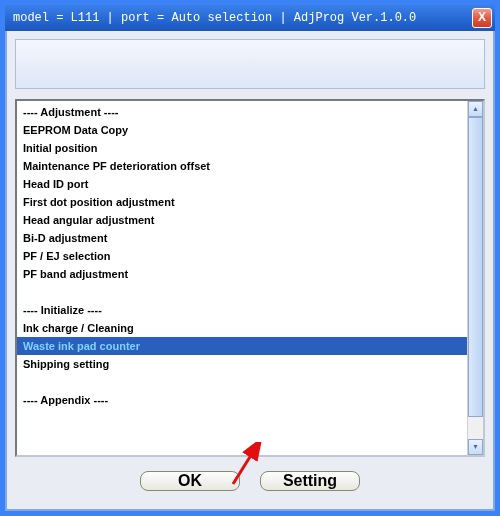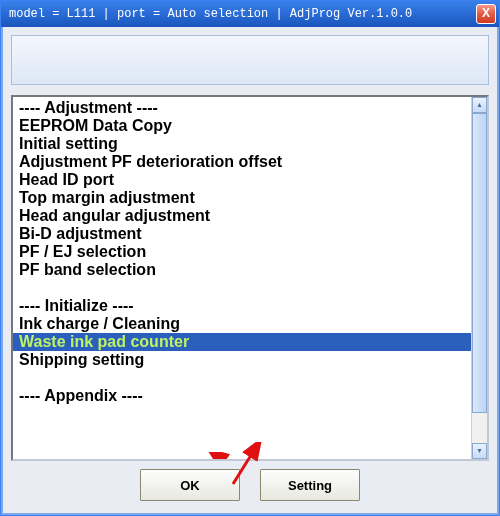--- a/index.html
+++ b/index.html
@@ -7,21 +7,21 @@
       font-family: Tahoma, sans-serif;
       font-size: 12px;
       width: 500px;
       height: 516px;
       overflow: hidden;
       background: #fff;
     }
     .window {
       width: 500px;
       height: 516px;
-      border: 1px solid #3b82f6;
+      border: 5px solid #3b82f6;
       display: flex;
       flex-direction: column;
     }
     .titlebar {
       height: 26px;
       background: linear-gradient(to bottom, #3a80e8 0%, #2a6cd8 45%, #1a56bc 100%);
       display: flex;
       align-items: center;
       justify-content: space-between;
       padding: 0 3px 0 8px;
@@ -65,28 +65,28 @@
       position: relative;
       overflow: hidden;
     }
     .list {
       position: absolute;
       inset: 0 16px 0 0;
       overflow: hidden;
       padding: 2px 0 0 4px;
       font-family: Arial, sans-serif;
       font-weight: bold;
-      font-size: 16px;
+      font-size: 11px;
       line-height: 18px;
     }
     .item { white-space: nowrap; padding: 0 2px; height: 18px; }
     .item.sep { font-weight: bold; }
     .item.sel {
       background: #2a5fbd;
-      color: #bef264;
+      color: #7dd3fc;
       margin-left: -4px;
       padding-left: 6px;
       margin-right: -2px;
     }
     .item.blank { height: 18px; }
     .scrollbar {
       position: absolute;
       right: 0; top: 0; bottom: 0;
       width: 16px;
       background: #f0f0f0;
@@ -115,26 +115,26 @@
     .btnrow {
       height: 32px;
       margin-top: 8px;
       display: flex;
       justify-content: center;
       gap: 20px;
       align-items: center;
     }
     .btn {
       width: 100px;
-      height: 32px;
+      height: 20px;
       background: linear-gradient(to bottom, #fdfdfd, #e8e8e0);
       border: 1px solid #888870;
-      border-radius: 1px;
+      border-radius: 8px;
       font-family: Tahoma, sans-serif;
-      font-size: 13px;
+      font-size: 16px;
       font-weight: bold;
       cursor: pointer;
     }
     .arrow {
       position: absolute;
       pointer-events: none;
     }
     .arrow.a1 { left: 195px; top: 355px; }
     .arrow.a2 { left: 225px; top: 442px; }
   </style>
@@ -145,28 +145,28 @@
   <div class="titlebar">
     <span>model = L111 | port = Auto selection | AdjProg Ver.1.0.0</span>
     <div class="closebtn">X</div>
   </div>
   <div class="client">
     <div class="toppanel"></div>
     <div class="listwrap">
       <div class="list" id="list">
           <div class="item sep">---- Adjustment ----</div>
           <div class="item">EEPROM Data Copy</div>
-          <div class="item">Initial setting</div>
-          <div class="item">Adjustment PF deterioration offset</div>
+          <div class="item">Initial position</div>
+          <div class="item">Maintenance PF deterioration offset</div>
           <div class="item">Head ID port</div>
-          <div class="item">Top margin adjustment</div>
+          <div class="item">First dot position adjustment</div>
           <div class="item">Head angular adjustment</div>
           <div class="item">Bi-D adjustment</div>
           <div class="item">PF / EJ selection</div>
-          <div class="item">PF band selection</div>
+          <div class="item">PF band adjustment</div>
           <div class="item blank"></div>
           <div class="item sep">---- Initialize ----</div>
           <div class="item">Ink charge / Cleaning</div>
           <div class="item sel">Waste ink pad counter</div>
           <div class="item">Shipping setting</div>
           <div class="item blank"></div>
           <div class="item sep">---- Appendix ----</div>
         </div>
       <div class="scrollbar">
         <div class="sbtn up">▴</div>

